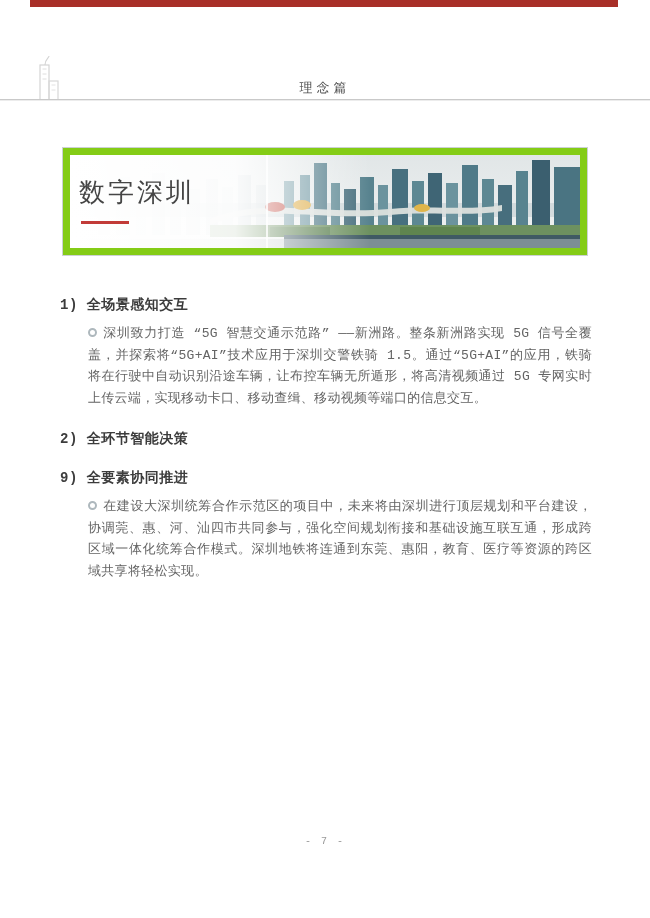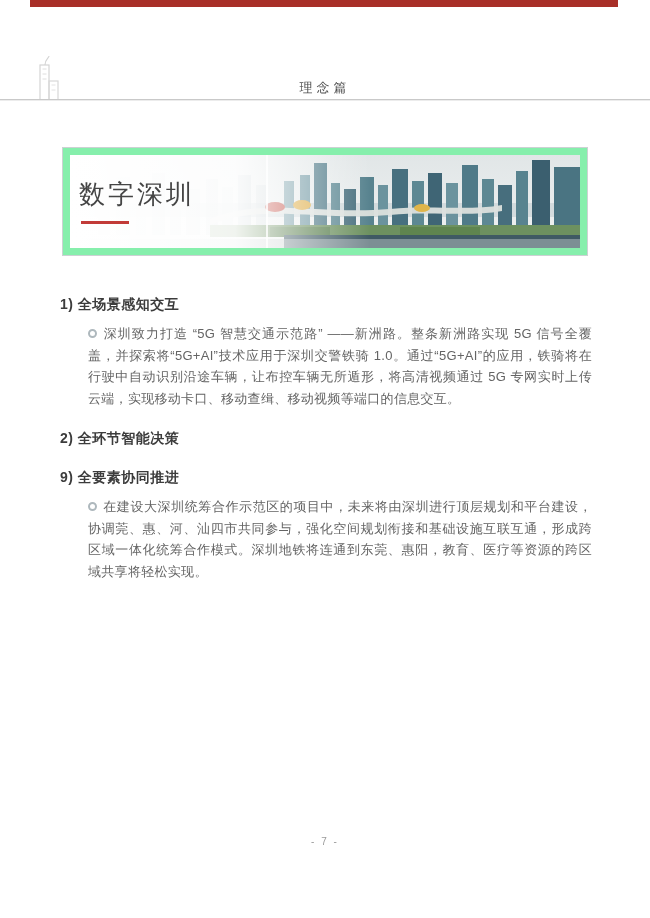--- a/index.html
+++ b/index.html
@@ -1,31 +1,31 @@
 <!DOCTYPE html>
 <html><head>
 <meta charset="utf-8">
 <style>
   html,body{margin:0;padding:0;background:#ffffff;}
   .page{
     position:relative;width:650px;height:872px;background:#ffffff;overflow:hidden;
-    font-family:Liberation Sans, sans-serif;
+    font-family:Liberation Mono, monospace;
   }
   
   .top-red-bar{position:absolute;top:0;left:30px;width:588px;height:7px;background:#a82f28;}
   .logo-building{position:absolute;left:31px;top:55px;width:32px;height:46px;}
   .chapter-title{
     position:absolute;top:79px;left:0;width:650px;text-align:center;
     font-size:13px;color:#4f4f4f;letter-spacing:4px;
   }
   .header-rule{position:absolute;top:99px;left:0;width:650px;height:1px;background:#c9c9c9;box-shadow:0 1px 0 #ececec;}
   
   .banner{
     position:absolute;left:62px;top:147px;width:526px;height:109px;
-    border:1px solid #ccd1d3;background:#86efac;box-sizing:border-box;padding:7px;
+    border:1px solid #ccd1d3;background:#84cc16;box-sizing:border-box;padding:7px;
   }
   .banner-photo{width:100%;height:100%;display:block;}
   .banner-label{
     position:absolute;left:16px;top:32px;font-size:26px;color:#454545;
     letter-spacing:3px;line-height:1.1;
   }
   .banner-underline{position:absolute;left:18px;top:73px;width:48px;height:3px;background:#c23b38;}
   
   .content{position:absolute;left:0;top:288px;width:650px;}
   .section{margin:0 58px 0 60px;}
@@ -140,21 +140,21 @@
       <rect x="0" y="0" width="300" height="93" fill="url(#fade)"></rect>
     </svg>
     <div class="banner-label">数字深圳</div>
     <div class="banner-underline"></div>
   </div>
 
   <div class="content">
 
     <div class="section">
       <h2 class="section-heading">1) 全场景感知交互</h2>
-      <div class="para"><span class="ring-bullet"></span><span>深圳致力打造 “5G 智慧交通示范路” ——新洲路。整条新洲路实现 5G 信号全覆盖，并探索将“5G+AI”技术应用于深圳交警铁骑 1.0。通过“5G+AI”的应用，铁骑将在行驶中自动识别沿途车辆，让布控车辆无所遁形，将高清视频通过 5G 专网实时上传云端，实现移动卡口、移动查缉、移动视频等端口的信息交互。</span></div>
+      <div class="para"><span class="ring-bullet"></span><span>深圳致力打造 “5G 智慧交通示范路” ——新洲路。整条新洲路实现 5G 信号全覆盖，并探索将“5G+AI”技术应用于深圳交警铁骑 1.5。通过“5G+AI”的应用，铁骑将在行驶中自动识别沿途车辆，让布控车辆无所遁形，将高清视频通过 5G 专网实时上传云端，实现移动卡口、移动查缉、移动视频等端口的信息交互。</span></div>
     </div>
 
     <div class="section">
       <h2 class="section-heading">2) 全环节智能决策</h2>
     </div>
 
     <div class="section">
       <h2 class="section-heading">9) 全要素协同推进</h2>
       <div class="para"><span class="ring-bullet"></span><span>在建设大深圳统筹合作示范区的项目中，未来将由深圳进行顶层规划和平台建设，协调莞、惠、河、汕四市共同参与，强化空间规划衔接和基础设施互联互通，形成跨区域一体化统筹合作模式。深圳地铁将连通到东莞、惠阳，教育、医疗等资源的跨区域共享将轻松实现。</span></div>
     </div>

